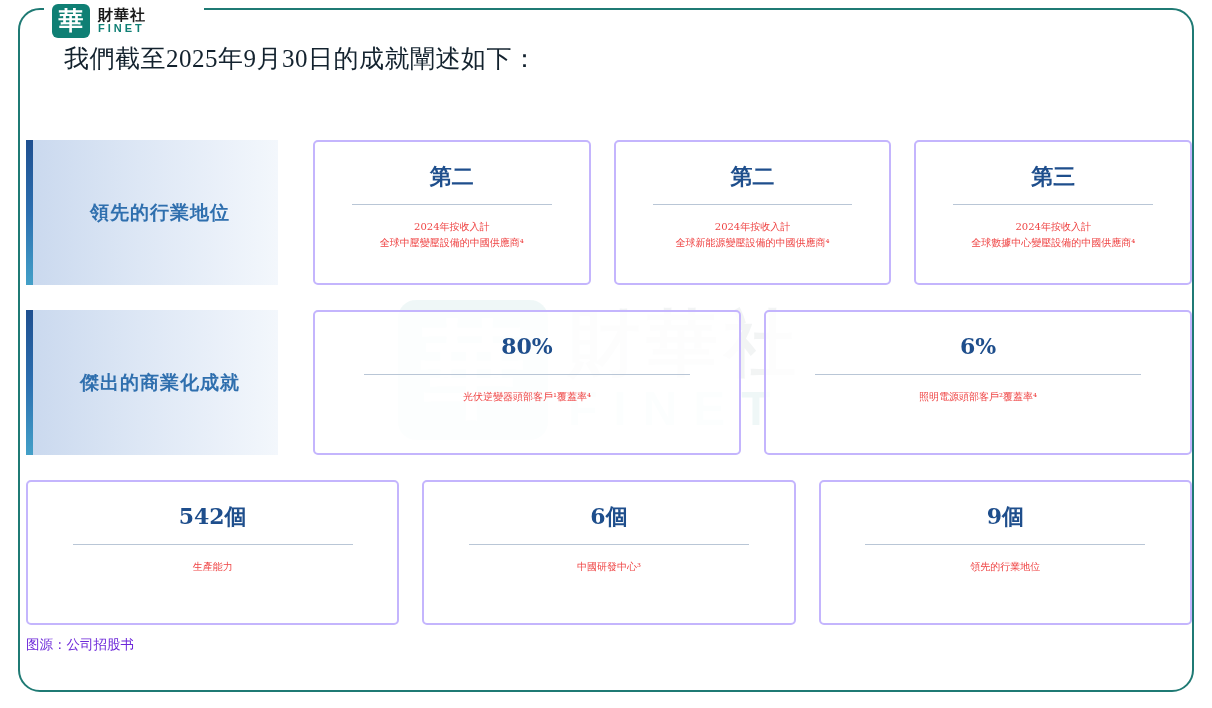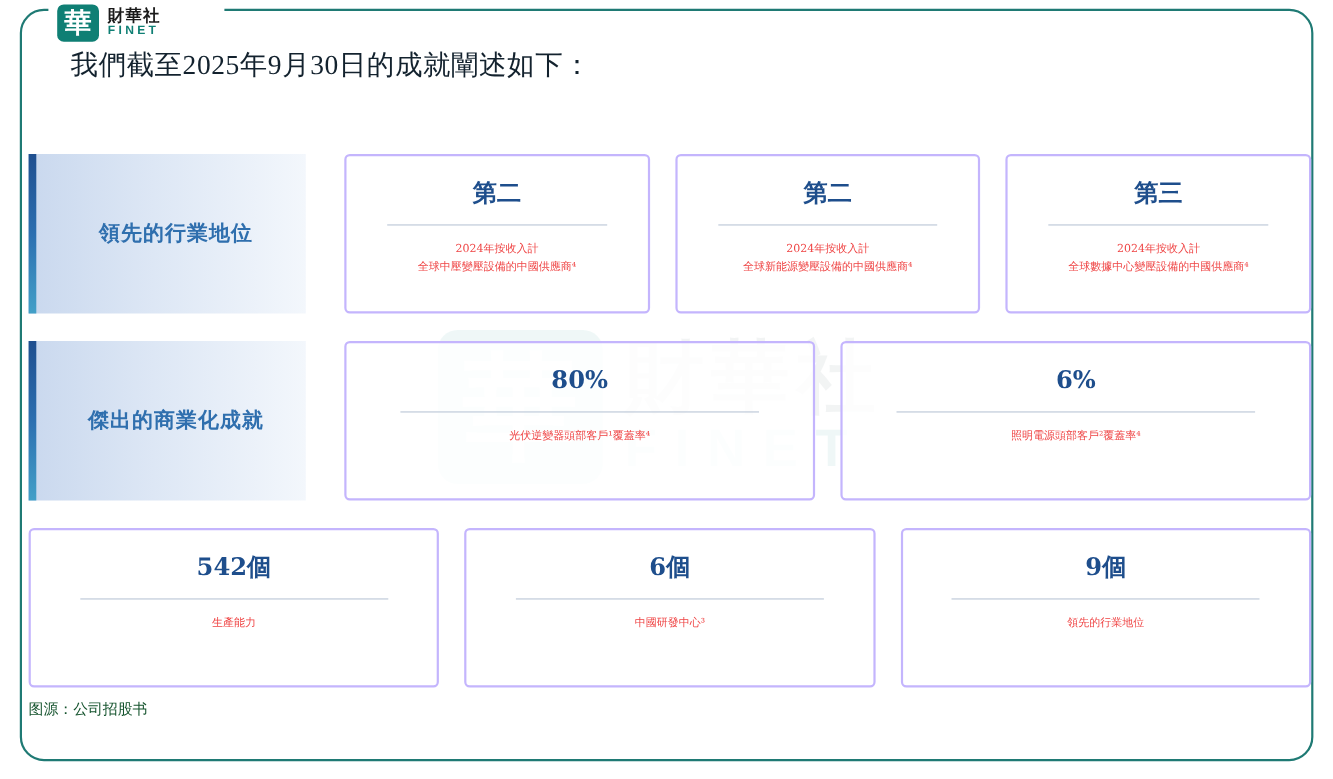--- a/index.html
+++ b/index.html
@@ -212,21 +212,21 @@
     text-align: center;
     line-height: 1.55;
     white-space: pre-line;
   }
   .source {
     position: absolute;
     left: 26px;
     top: 636px;
     font-family: "DejaVu Sans", sans-serif;
     font-size: 13.5px;
-    color: #14532d;
+    color: #6d28d9;
   }
 </style>
 </head>
 <body>
 
 <div class="page">
 
   <div class="frame"></div>
   <div class="logo-mask"></div>
 

